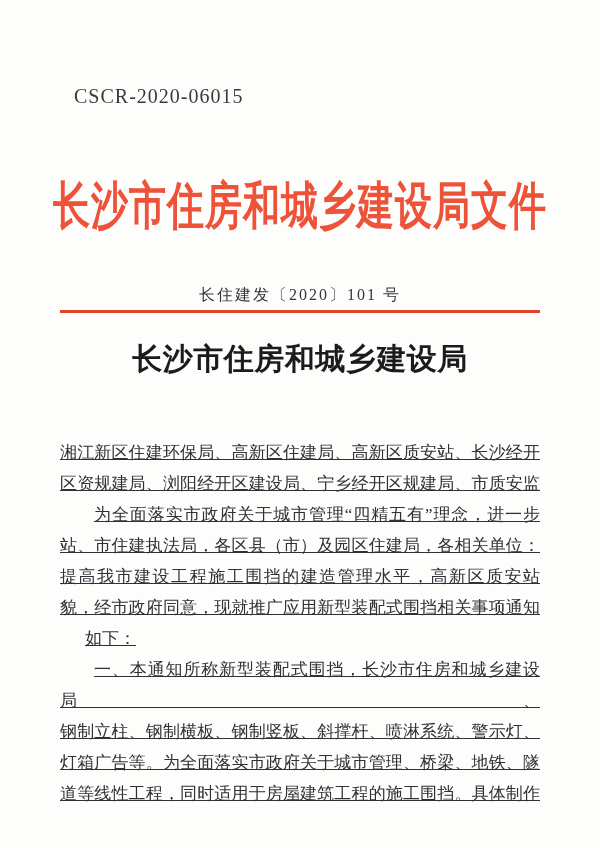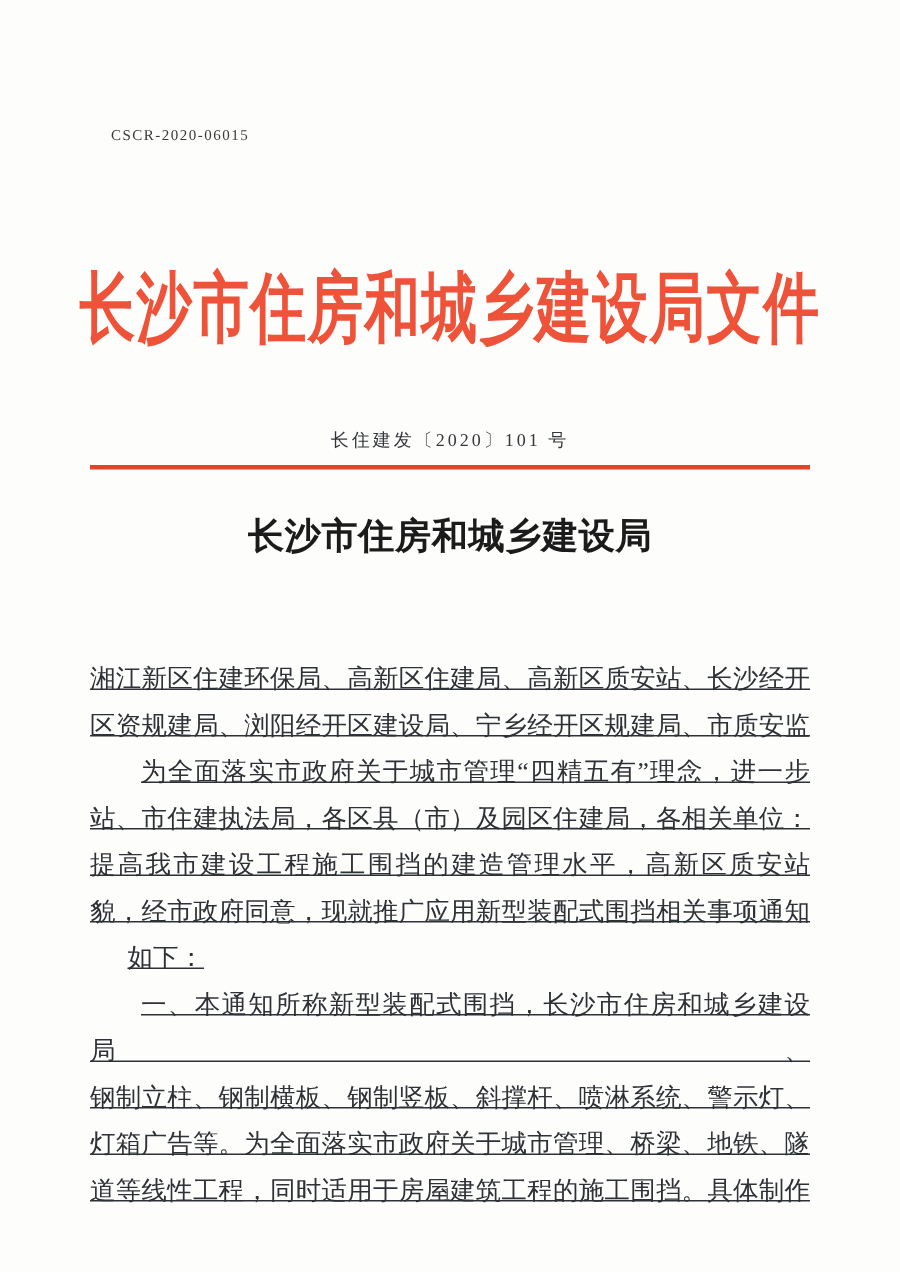--- a/index.html
+++ b/index.html
@@ -14,21 +14,21 @@
     height: 848px;
     margin: 0 auto;
     background: #fdfdfc;
     overflow: hidden;
   }
   
   .doc-code {
     position: absolute;
     left: 74px;
     top: 85px;
-    font-size: 10px;
+    font-size: 20px;
     letter-spacing: 1px;
     color: #3a3a3a;
     white-space: nowrap;
   }
   
   .red-head {
     position: absolute;
     left: 0;
     right: 0;
     top: 167px;
@@ -47,42 +47,42 @@
     transform-origin: center;
     white-space: nowrap;
   }
   
   .doc-no {
     position: absolute;
     left: 0;
     right: 0;
     top: 285px;
     text-align: center;
-    font-size: 12px;
+    font-size: 16px;
     letter-spacing: 2px;
     color: #33363a;
     white-space: nowrap;
   }
   
   .red-rule {
     position: absolute;
     left: 60px;
     top: 310px;
     width: 480px;
     height: 3px;
     background: #e0442a;
   }
   
   .notice-title {
     position: absolute;
     left: 0;
     right: 0;
     top: 343px;
     text-align: center;
-    font-size: 24px;
+    font-size: 30px;
     font-weight: 700;
     line-height: 31px;
     letter-spacing: 0.5px;
     color: #1b1b1b;
   }
   
   .body-block {
     position: absolute;
     left: 60px;
     top: 437px;

